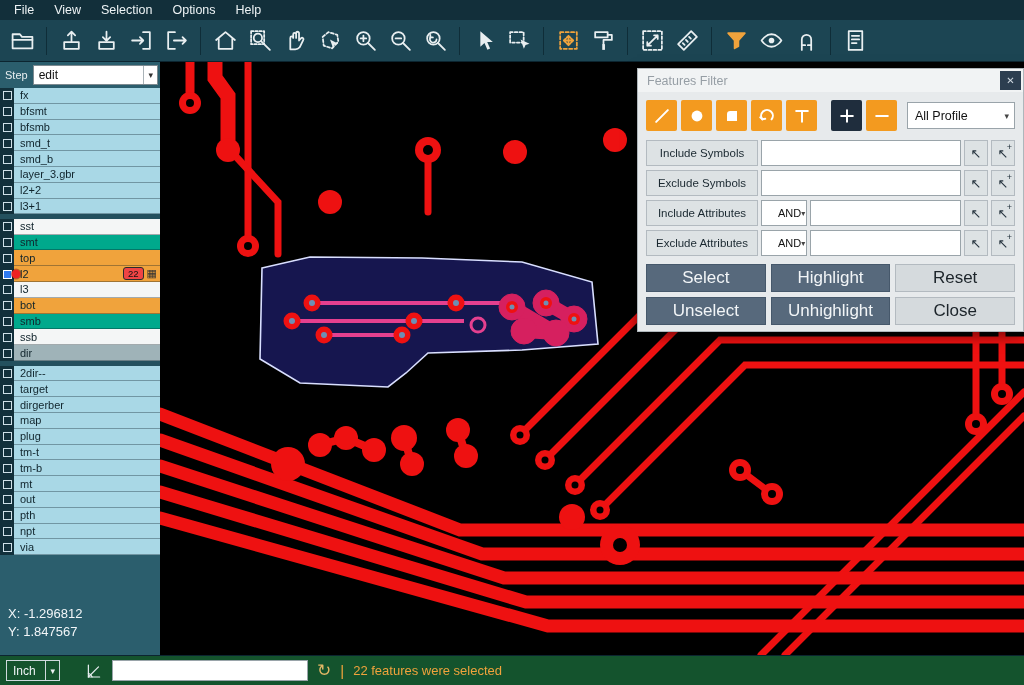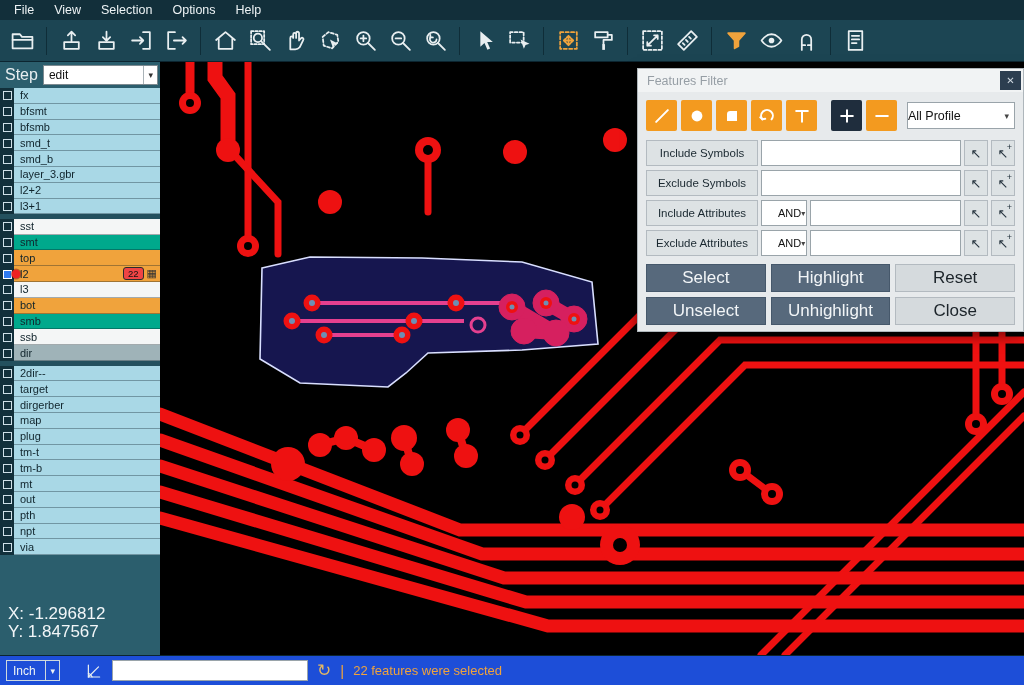--- a/index.html
+++ b/index.html
@@ -13,68 +13,68 @@
   
   .toolbar{position:absolute;top:20px;left:0;right:0;height:42px;background:#1c4553;border-bottom:1px solid #0c2530;display:flex;align-items:center;padding:0 6px;gap:3px;z-index:6}
   .tool-btn{width:32px;height:32px;display:flex;align-items:center;justify-content:center;border-radius:2px}
   .tool-btn svg{width:25px;height:25px;stroke:#e9eff1;fill:none;stroke-width:1.7;stroke-linecap:round;stroke-linejoin:round}
   .tool-btn.active svg{stroke:#f0a33c}
   .tb-sep{width:1px;height:28px;background:#0f2d38;margin:0 5px}
 
   
   .sidebar{position:absolute;top:62px;left:0;width:160px;bottom:30px;background:#2b5e6d;display:flex;flex-direction:column;z-index:5}
   .step-row{height:26px;display:flex;align-items:center;padding:3px 2px 3px 5px;gap:5px;flex:none}
-  .step-label{color:#e8eef0;font-size:16px}
+  .step-label{color:#e8eef0;font-size:11px}
   .step-select{flex:1;background:#fff;border:1px solid #7d8a90;height:20px;display:flex;align-items:center;font-size:12px;color:#111;padding-left:5px}
   .step-select .chev,.unit-select .chev{margin-left:auto;align-self:stretch;display:flex;align-items:center;padding:0 4px;font-size:9px}
   .step-select .chev{border-left:1px solid #aab3b8;color:#333}
   .layer-list{display:flex;flex-direction:column;flex:none}
   .layer-row{display:flex;height:15.8px;position:relative;flex:none}
   .gutter{width:14px;background:#12303b;display:flex;align-items:center;justify-content:center;flex:none}
   .cb{width:9px;height:9px;border:1px solid #cfe0e8;display:block}
   .cb.on{background:#2f7af0;border-color:#fff}
   .cell{flex:1;display:flex;align-items:center;padding:0 3px 0 6px;font-size:11px;color:#10242c;border-bottom:1px solid rgba(10,30,38,.35);overflow:hidden;white-space:nowrap}
   .lay-blue{background:#a9d8e6}.lay-white{background:#f4f6f6}.lay-green{background:#00a98c}.lay-orange{background:#f0a33c}.lay-gray{background:#9fb3b8}
   .layer-gap{height:4.5px;background:#24505e;flex:none}
   .active-dot{position:absolute;left:16px;top:50%;transform:translate(-50%,-50%);width:9px;height:9px;border-radius:50%;background:#ee2222;z-index:2;box-shadow:0 0 0 1px rgba(0,0,0,.3)}
   .badge{margin-left:auto;background:#ef4444;border:1px solid #2c2c2c;border-radius:3px;font-size:9.5px;padding:0 4px;line-height:11px;color:#111}
   .grid-ic{font-size:11px;color:#333;margin-left:3px;line-height:1}
-  .coords{margin-top:auto;padding:0 8px 14px;color:#f2f6f8;font-size:17px;line-height:18px}
+  .coords{margin-top:auto;padding:0 8px 14px;color:#f2f6f8;font-size:13px;line-height:18px}
 
   
   .canvas{position:absolute;left:160px;top:62px;width:864px;height:593px;background:#000;z-index:1}
   .canvas svg{display:block}
 
   
   .dialog{position:absolute;left:637px;top:68px;width:387px;height:264px;background:#e7eaec;border:1px solid #aeb6bb;box-shadow:0 4px 12px rgba(0,0,0,.5);z-index:10;display:flex;flex-direction:column}
   .dlg-title{height:23px;background:#f1f3f4;display:flex;align-items:center;padding-left:9px;font-size:12.5px;color:#969ea5;position:relative;flex:none}
   .dlg-close{position:absolute;right:2px;top:2px;width:21px;height:19px;background:#2c3e50;color:#cfd8e0;display:flex;align-items:center;justify-content:center;font-size:10px}
   .dlg-body{flex:1;padding:8px 8px 8px}
   .tool-row{display:flex;align-items:center;margin-bottom:9px}
   .dtools{display:flex;gap:4px}
   .dtool{width:31px;height:31px;background:#f39a1f;display:flex;align-items:center;justify-content:center;border-radius:2px;flex:none}
   .dtool svg{width:20px;height:20px;stroke:#fff;fill:none;stroke-width:2.4;stroke-linecap:round;stroke-linejoin:round}
   .dtool.dark{background:#1f2d3d;margin-left:14px}
   .dtool.minus{margin-left:4px}
-  .profile-select{margin-left:10px;flex:1;height:27px;background:#fff;border:1px solid #9aa4aa;display:flex;align-items:center;font-size:12.5px;color:#111}
+  .profile-select{margin-left:10px;flex:1;height:27px;background:#fff;border:1px solid #9aa4aa;display:flex;align-items:center;padding-left:7px;font-size:12.5px;color:#111}
   .profile-select .chev{margin-left:auto;padding:0 5px;color:#444;font-size:9px}
   .frow{display:flex;gap:3px;margin-bottom:4px;height:26px}
   .flabel{width:112px;background:#dde2e4;border:1px solid #b3bac0;display:flex;align-items:center;justify-content:center;font-size:11.5px;color:#1a2830;flex:none}
   .andsel{width:46px;background:#fff;border:1px solid #9aa4aa;display:flex;align-items:center;padding-left:16px;font-size:11px;color:#111;flex:none}
   .andsel .chev{margin-left:auto;padding-right:3px;color:#444;font-size:8px}
   .finput{flex:1;border:1px solid #9aa4aa;background:#fff;font-size:12px;padding:0 4px;min-width:0;font-family:inherit}
   .pick{width:24px;background:#dde2e4;border:1px solid #b3bac0;display:flex;align-items:center;justify-content:center;font-size:13px;color:#24323c;flex:none;position:relative}
   .pick .plus{font-size:9px;position:absolute;right:2px;top:1px}
   .btn-grid{display:grid;grid-template-columns:1fr 1fr 1fr;gap:5px;margin-top:8px}
   .abtn{height:28px;display:flex;align-items:center;justify-content:center;font-size:17px;border:1px solid #9aa4aa}
   .abtn.dark{background:#57697c;color:#f2f5f7;border-color:#46586b}
   .abtn.light{background:#d5dadd;color:#1c242a;border-color:#b3bac0}
 
   
-  .statusbar{position:absolute;left:0;right:0;bottom:0;height:30px;background:#1d4ed8;border-top:1px solid #0c2530;display:flex;align-items:center;padding:0 6px;gap:9px;z-index:7}
+  .statusbar{position:absolute;left:0;right:0;bottom:0;height:30px;background:#14532d;border-top:1px solid #0c2530;display:flex;align-items:center;padding:0 6px;gap:9px;z-index:7}
   .unit-select{width:54px;height:21px;border:1px solid #cfd9dd;color:#eef3f5;font-size:12px;display:flex;align-items:center;padding-left:6px}
   .unit-select .chev{border-left:1px solid #cfd9dd;color:#eef3f5}
   .angle-ic{margin-left:16px}
   .angle-ic svg{width:18px;height:18px;stroke:#e9eff1;fill:none;stroke-width:1.6;stroke-linecap:round;display:block}
   .cmd-input{width:196px;height:21px;border:1px solid #9aa4aa;background:#fff;font-size:12px;padding:0 5px;font-family:inherit}
   .reload-ic{color:#e2b765;font-size:17px;line-height:1}
   .sb-sep{color:#f0a33c;font-size:15px}
   .sb-msg{color:#f0a33c;font-size:13px}
 </style>
 </head>

